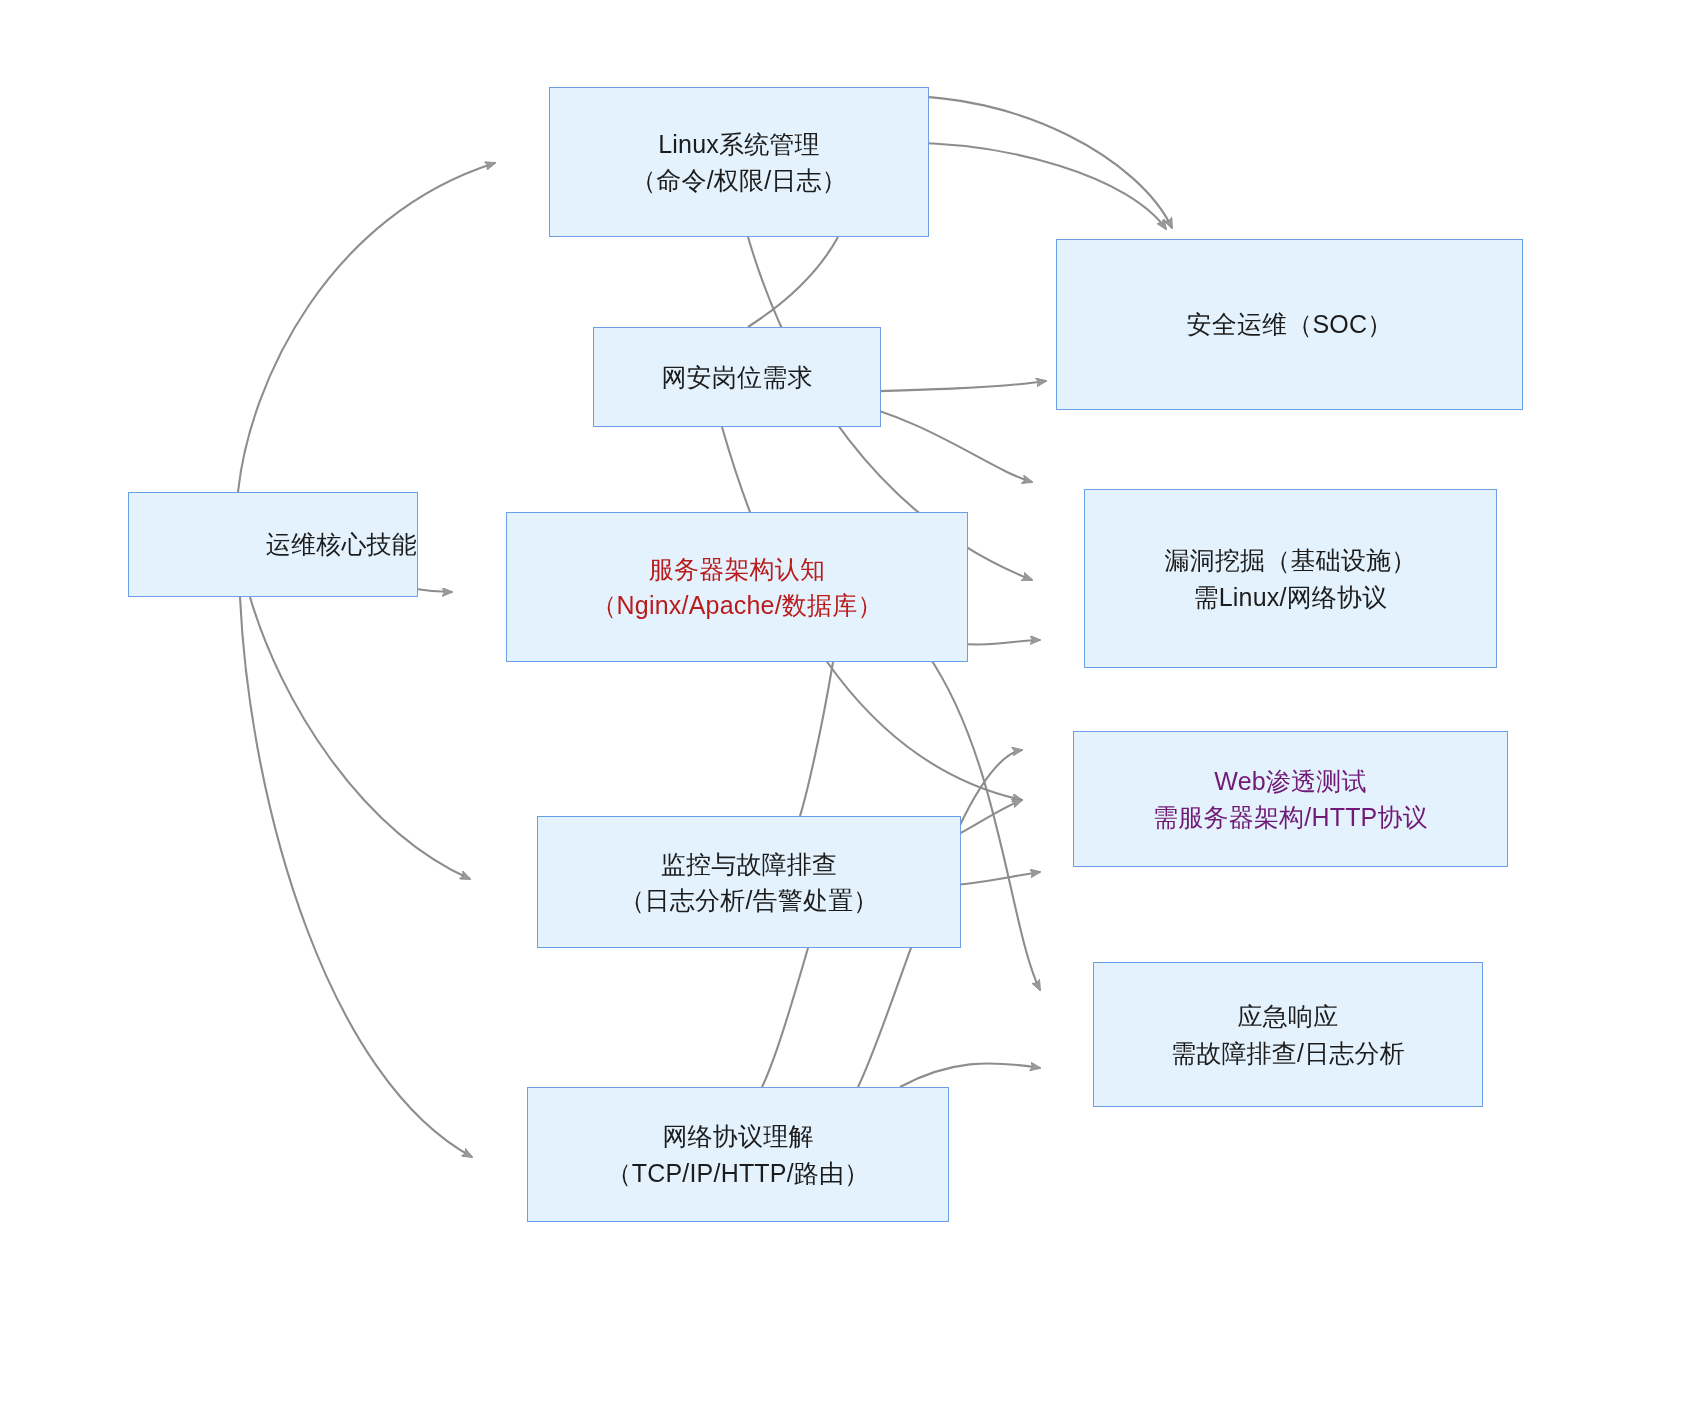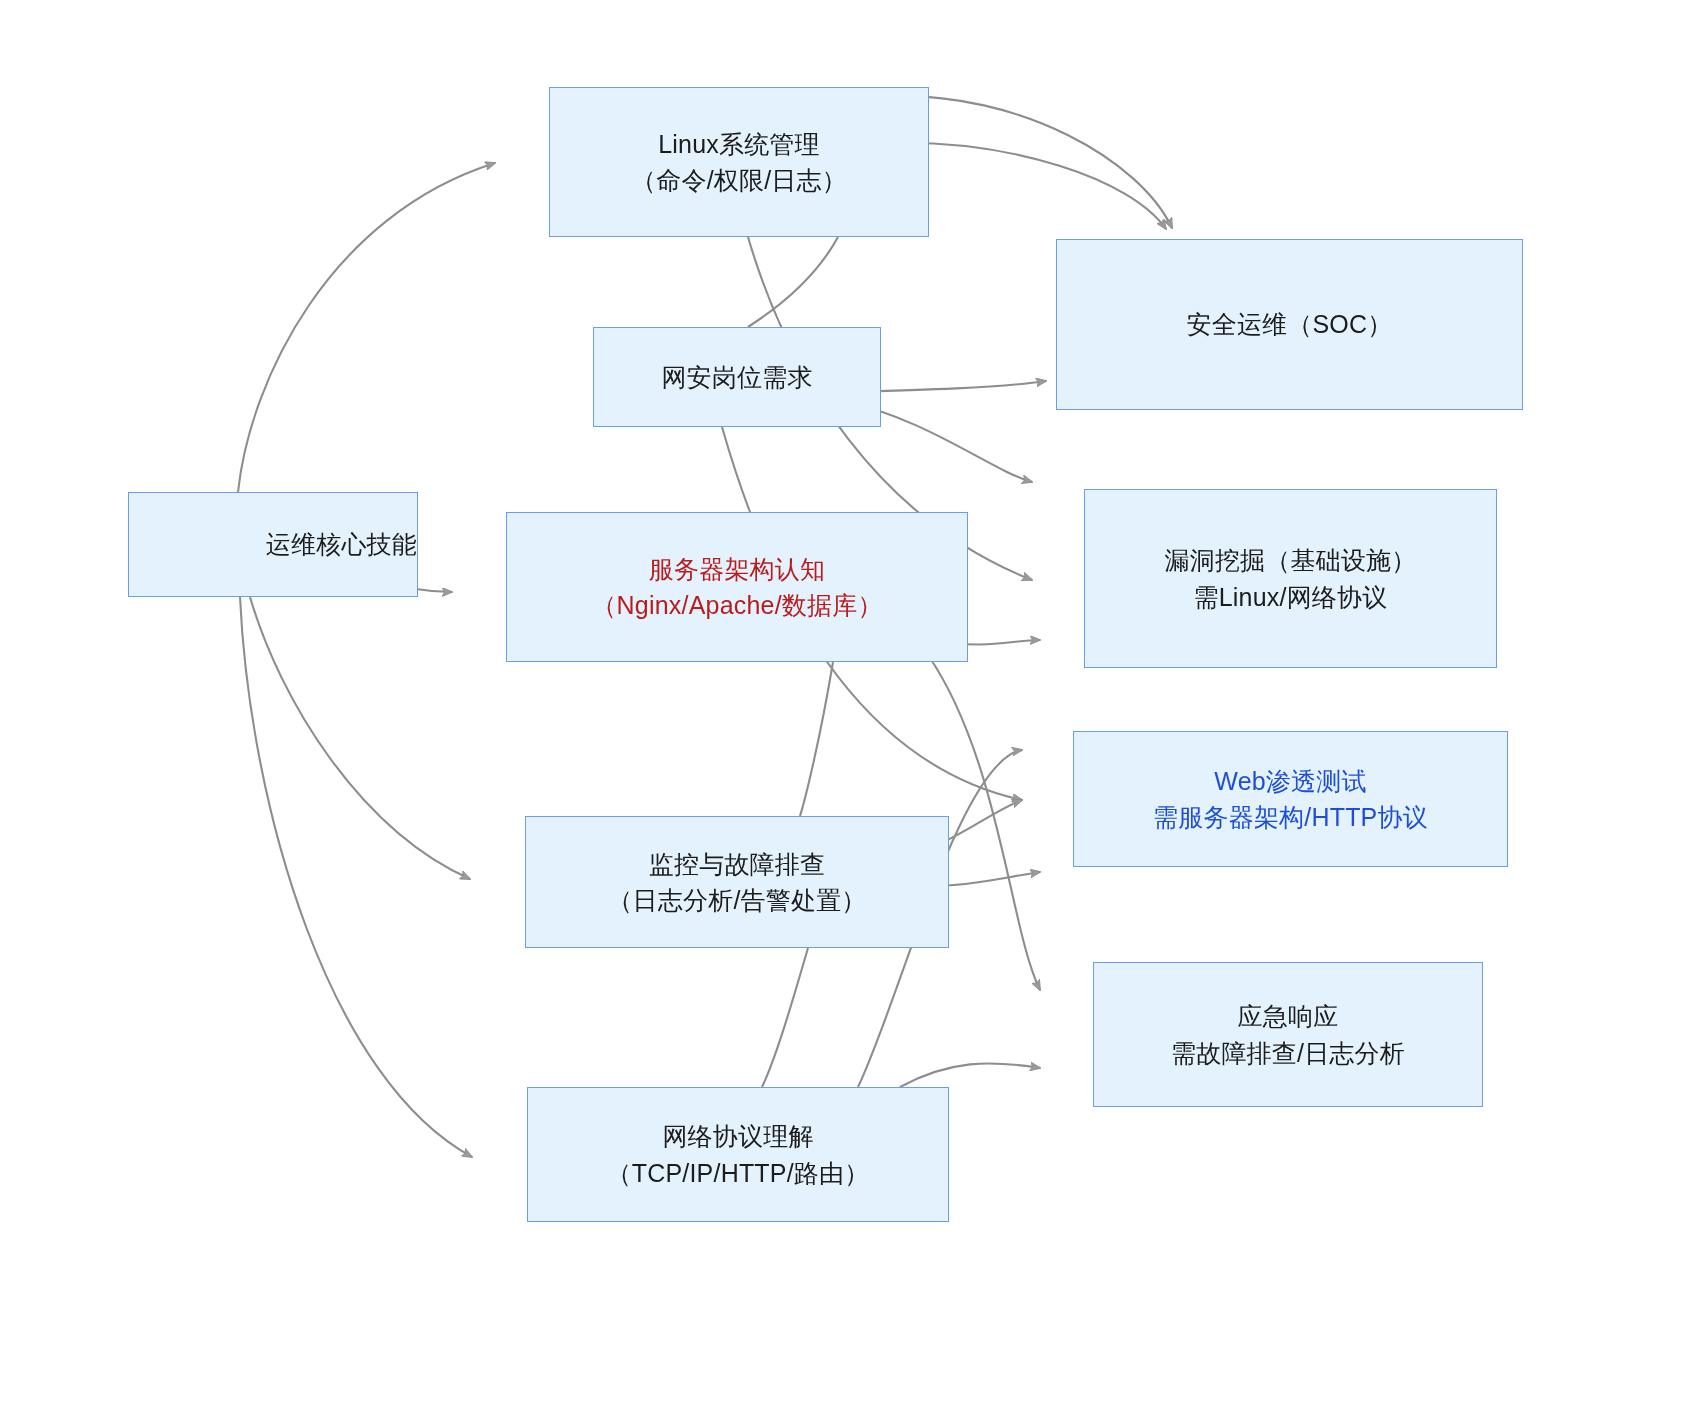--- a/index.html
+++ b/index.html
@@ -109,40 +109,40 @@
 
   <div class="node" id="n-jobdemand" style="left: 553px; top: 327px; width: 288px; height: 100px; background: rgb(228, 242, 253); border-color: rgb(106, 159, 232); color: rgb(28, 28, 28);">
     <span class="line1">网安岗位需求</span>
   </div>
 
   <div class="node" id="n-server" style="left: 466px; top: 512px; width: 462px; height: 150px; background: rgb(228, 242, 253); border-color: rgb(106, 159, 232); color: #b91c1c;">
     <span class="line1">服务器架构认知</span>
     <span class="line2">（Nginx/Apache/数据库）</span>
   </div>
 
-  <div class="node" id="n-monitor" style="left: 485px; top: 816px; width: 424px; height: 132px; background: rgb(228, 242, 253); border-color: rgb(106, 159, 232); color: rgb(28, 28, 28);">
+  <div class="node" id="n-monitor" style="left: 497px; top: 816px; width: 424px; height: 132px; background: rgb(228, 242, 253); border-color: rgb(106, 159, 232); color: rgb(28, 28, 28);">
     <span class="line1">监控与故障排查</span>
     <span class="line2">（日志分析/告警处置）</span>
   </div>
 
   <div class="node" id="n-network" style="left: 487px; top: 1087px; width: 422px; height: 135px; background: rgb(228, 242, 253); border-color: rgb(106, 159, 232); color: rgb(28, 28, 28);">
     <span class="line1">网络协议理解</span>
     <span class="line2">（TCP/IP/HTTP/路由）</span>
   </div>
 
   <div class="node" id="n-soc" style="left: 1016px; top: 239px; width: 467px; height: 171px; background: rgb(228, 242, 253); border-color: rgb(106, 159, 232); color: rgb(28, 28, 28);">
     <span class="line1">安全运维（SOC）</span>
   </div>
 
   <div class="node" id="n-vuln" style="left: 1044px; top: 489px; width: 413px; height: 179px; background: rgb(228, 242, 253); border-color: rgb(106, 159, 232); color: rgb(28, 28, 28);">
     <span class="line1">漏洞挖掘（基础设施）</span>
     <span class="line2">需Linux/网络协议</span>
   </div>
 
-  <div class="node" id="n-web" style="left: 1033px; top: 731px; width: 435px; height: 136px; background: rgb(228, 242, 253); border-color: rgb(106, 159, 232); color: #1d4ed8;">
+  <div class="node" id="n-web" style="left: 1033px; top: 731px; width: 435px; height: 136px; background: rgb(228, 242, 253); border-color: rgb(106, 159, 232); color: #701a75;">
     <span class="line1">Web渗透测试</span>
     <span class="line2">需服务器架构/HTTP协议</span>
   </div>
 
   <div class="node" id="n-emergency" style="left: 1053px; top: 962px; width: 390px; height: 145px; background: rgb(228, 242, 253); border-color: rgb(106, 159, 232); color: rgb(28, 28, 28);">
     <span class="line1">应急响应</span>
     <span class="line2">需故障排查/日志分析</span>
   </div>
 
 </div>

